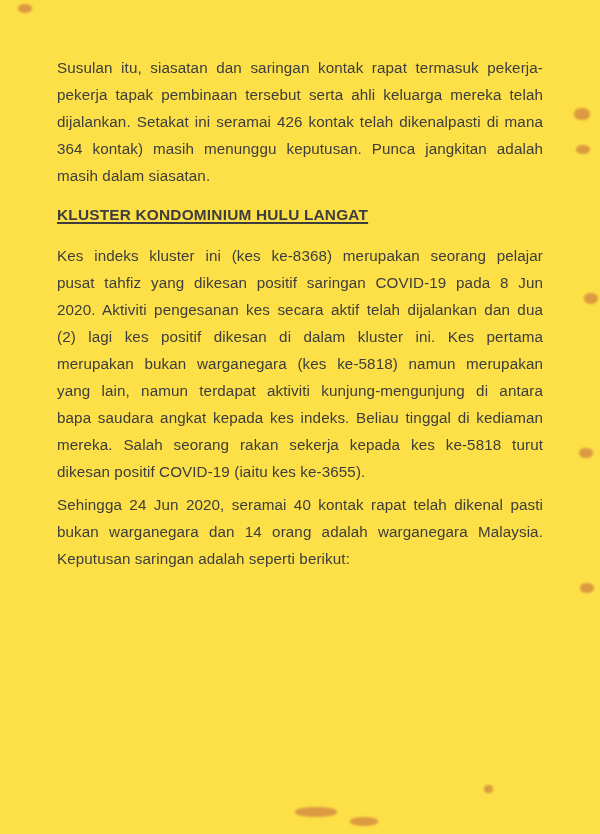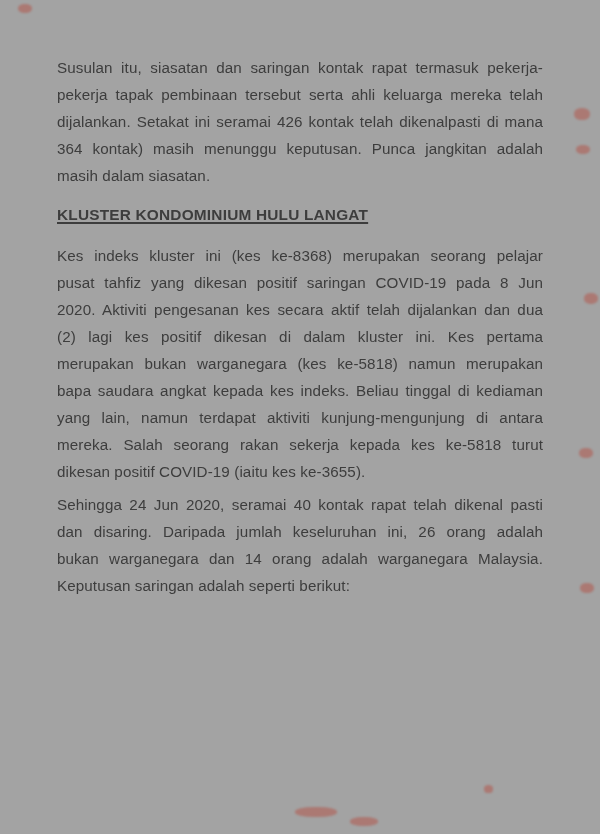--- a/index.html
+++ b/index.html
@@ -4,21 +4,21 @@
 <style>
   html, body {
     margin: 0;
     padding: 0;
     background: #ffffff;
   }
   .page {
     position: relative;
     width: 600px;
     height: 834px;
-    background: #a3a3a3;
+    background: #fde047;
     overflow: hidden;
     font-family: "Liberation Sans", sans-serif;
     color: #3d3d3d;
   }
   .content {
     position: absolute;
     left: 57px;
     top: 54px;
     width: 486px;
   }
@@ -95,29 +95,28 @@
     </div>
 
     <div class="heading">KLUSTER KONDOMINIUM HULU LANGAT</div>
 
     <div class="para para-2">
       <div class="ln j">Kes indeks kluster ini (kes ke-8368) merupakan seorang pelajar</div>
       <div class="ln j">pusat tahfiz yang dikesan positif saringan COVID-19 pada 8 Jun</div>
       <div class="ln j">2020. Aktiviti pengesanan kes secara aktif telah dijalankan dan dua</div>
       <div class="ln j">(2) lagi kes positif dikesan di dalam kluster ini. Kes pertama</div>
       <div class="ln j">merupakan bukan warganegara (kes ke-5818) namun merupakan</div>
+      <div class="ln j">yang lain, namun terdapat aktiviti kunjung-mengunjung di antara</div>
       <div class="ln j">bapa saudara angkat kepada kes indeks. Beliau tinggal di kediaman</div>
-      <div class="ln j">yang lain, namun terdapat aktiviti kunjung-mengunjung di antara</div>
       <div class="ln j">mereka. Salah seorang rakan sekerja kepada kes ke-5818 turut</div>
       <div class="ln">dikesan positif COVID-19 (iaitu kes ke-3655).</div>
     </div>
 
     <div class="para para-3">
       <div class="ln j">Sehingga 24 Jun 2020, seramai 40 kontak rapat telah dikenal pasti</div>
-      <div class="ln j">dan disaring. Daripada jumlah keseluruhan ini, 26 orang adalah</div>
       <div class="ln j">bukan warganegara dan 14 orang adalah warganegara Malaysia.</div>
       <div class="ln">Keputusan saringan adalah seperti berikut:</div>
     </div>
 
 
   </div>
 
   <div class="stain stain-1"></div>
   <div class="stain stain-2"></div>
   <div class="stain stain-3"></div>

